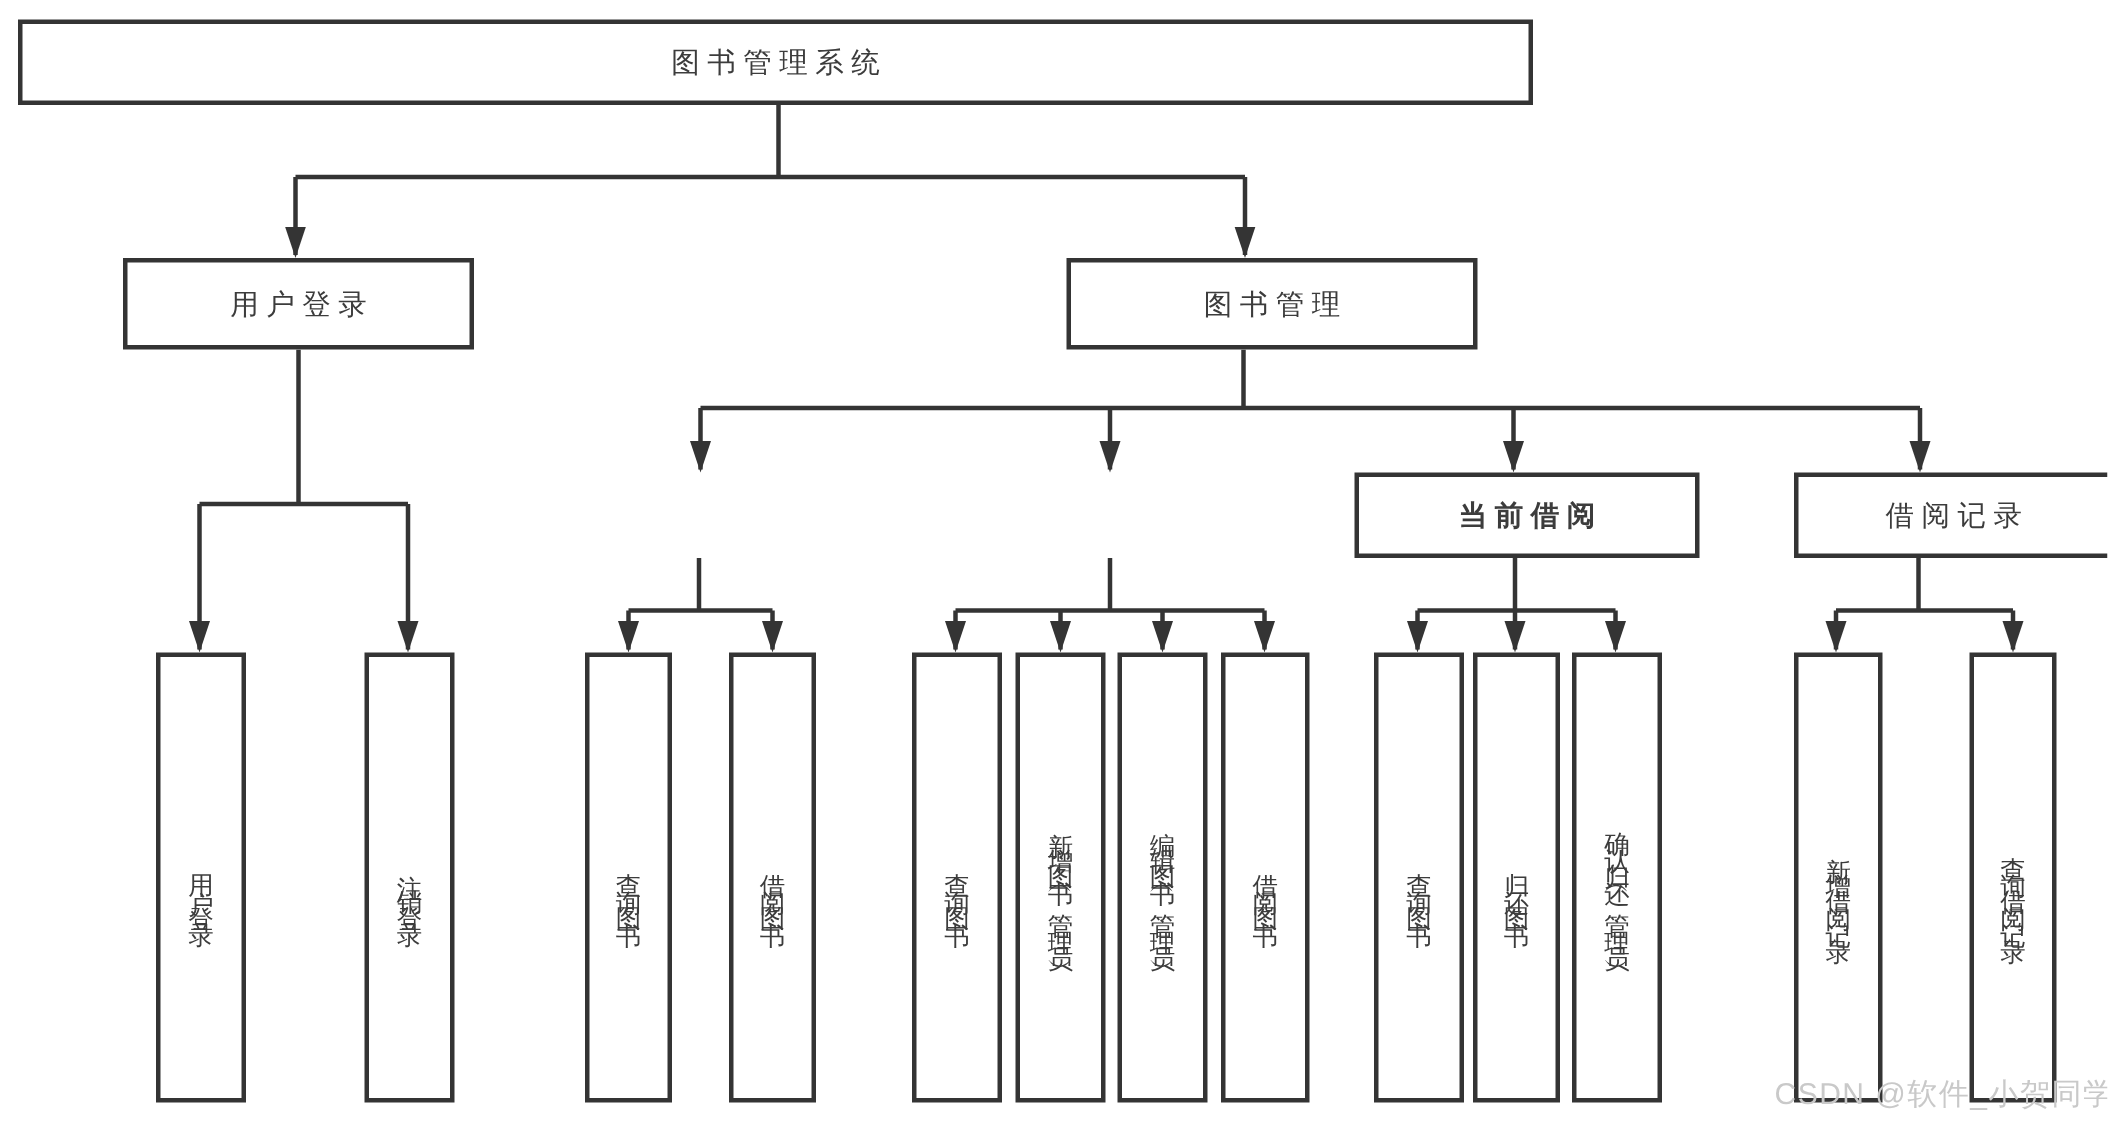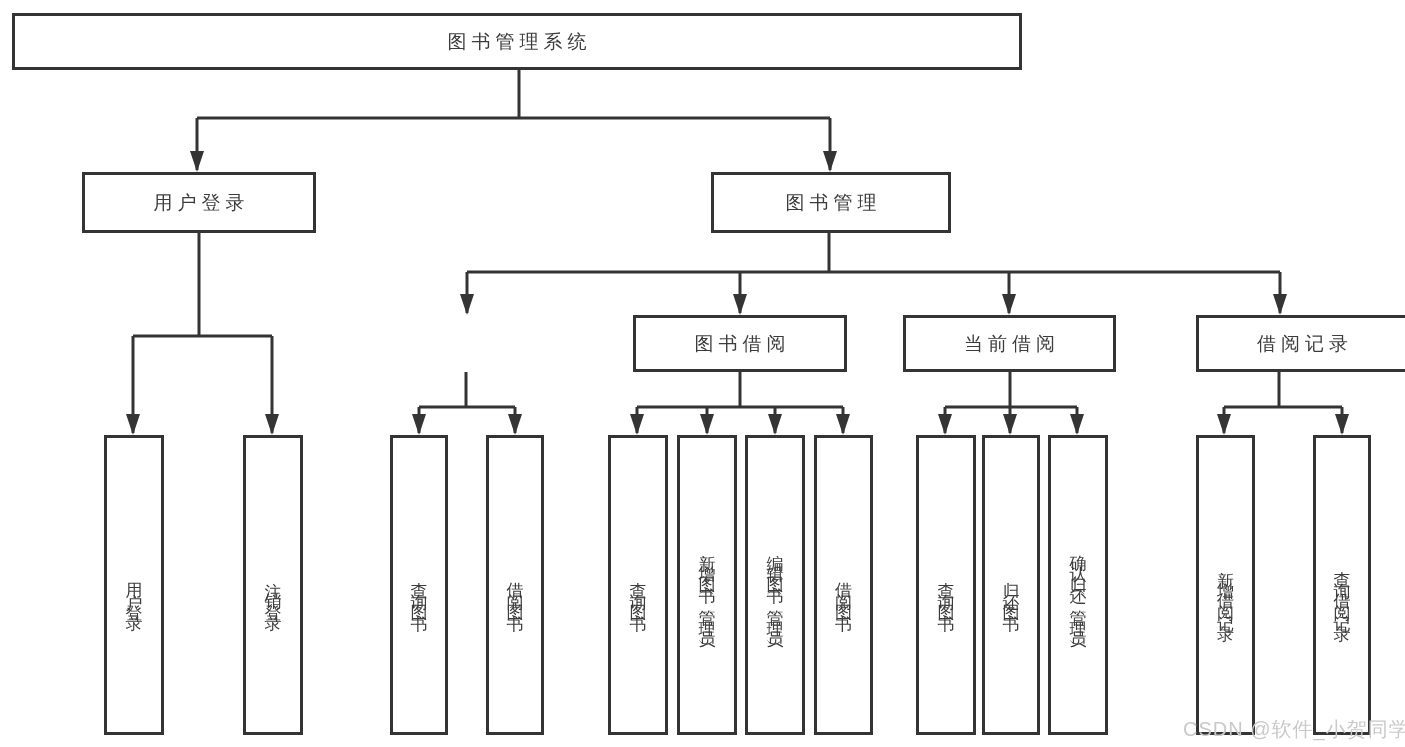--- a/index.html
+++ b/index.html
@@ -103,28 +103,25 @@
     </g>
   </svg>
 
   <div class="box h-box" style="left:12px; top:13px; width:1010px; height:57px;">
     <span class="lbl">图书管理系统</span>
   </div>
 
   <div class="box h-box" style="left:82px; top:172px; width:234px; height:61px;">
     <span class="lbl">用户登录</span>
   </div>
-  <div class="box h-box" style="left:711px; top:172px; width:240px; height:61px;">
+  <div class="box h-box" style="left:711px; top:172px; width:274px; height:61px;">
     <span class="lbl">图书管理</span>
   </div>
 
-  <div class="box h-box" style="left:633px; top:315px; width:214px; height:57px;">
-    <span class="lbl">图书借阅</span>
-  </div>
-  <div class="box h-box" style="left:903px; top:315px; width:213px; height:57px;">
+  <div class="box h-box" style="left:903px; top:315px; width:230px; height:57px;font-weight:bold;">
     <span class="lbl">当前借阅</span>
   </div>
   <div class="box h-box" style="left:1172px; top:315px; width:213px; height:57px;margin-left:24px;">
     <span class="lbl">借阅记录</span>
   </div>
 
   <div class="box v-box" style="left:104px; top:435px; width:60px; height:300px;">
     <span class="lbl">用户登录</span>
   </div>
   <div class="box v-box" style="left:243px; top:435px; width:60px; height:300px;">

